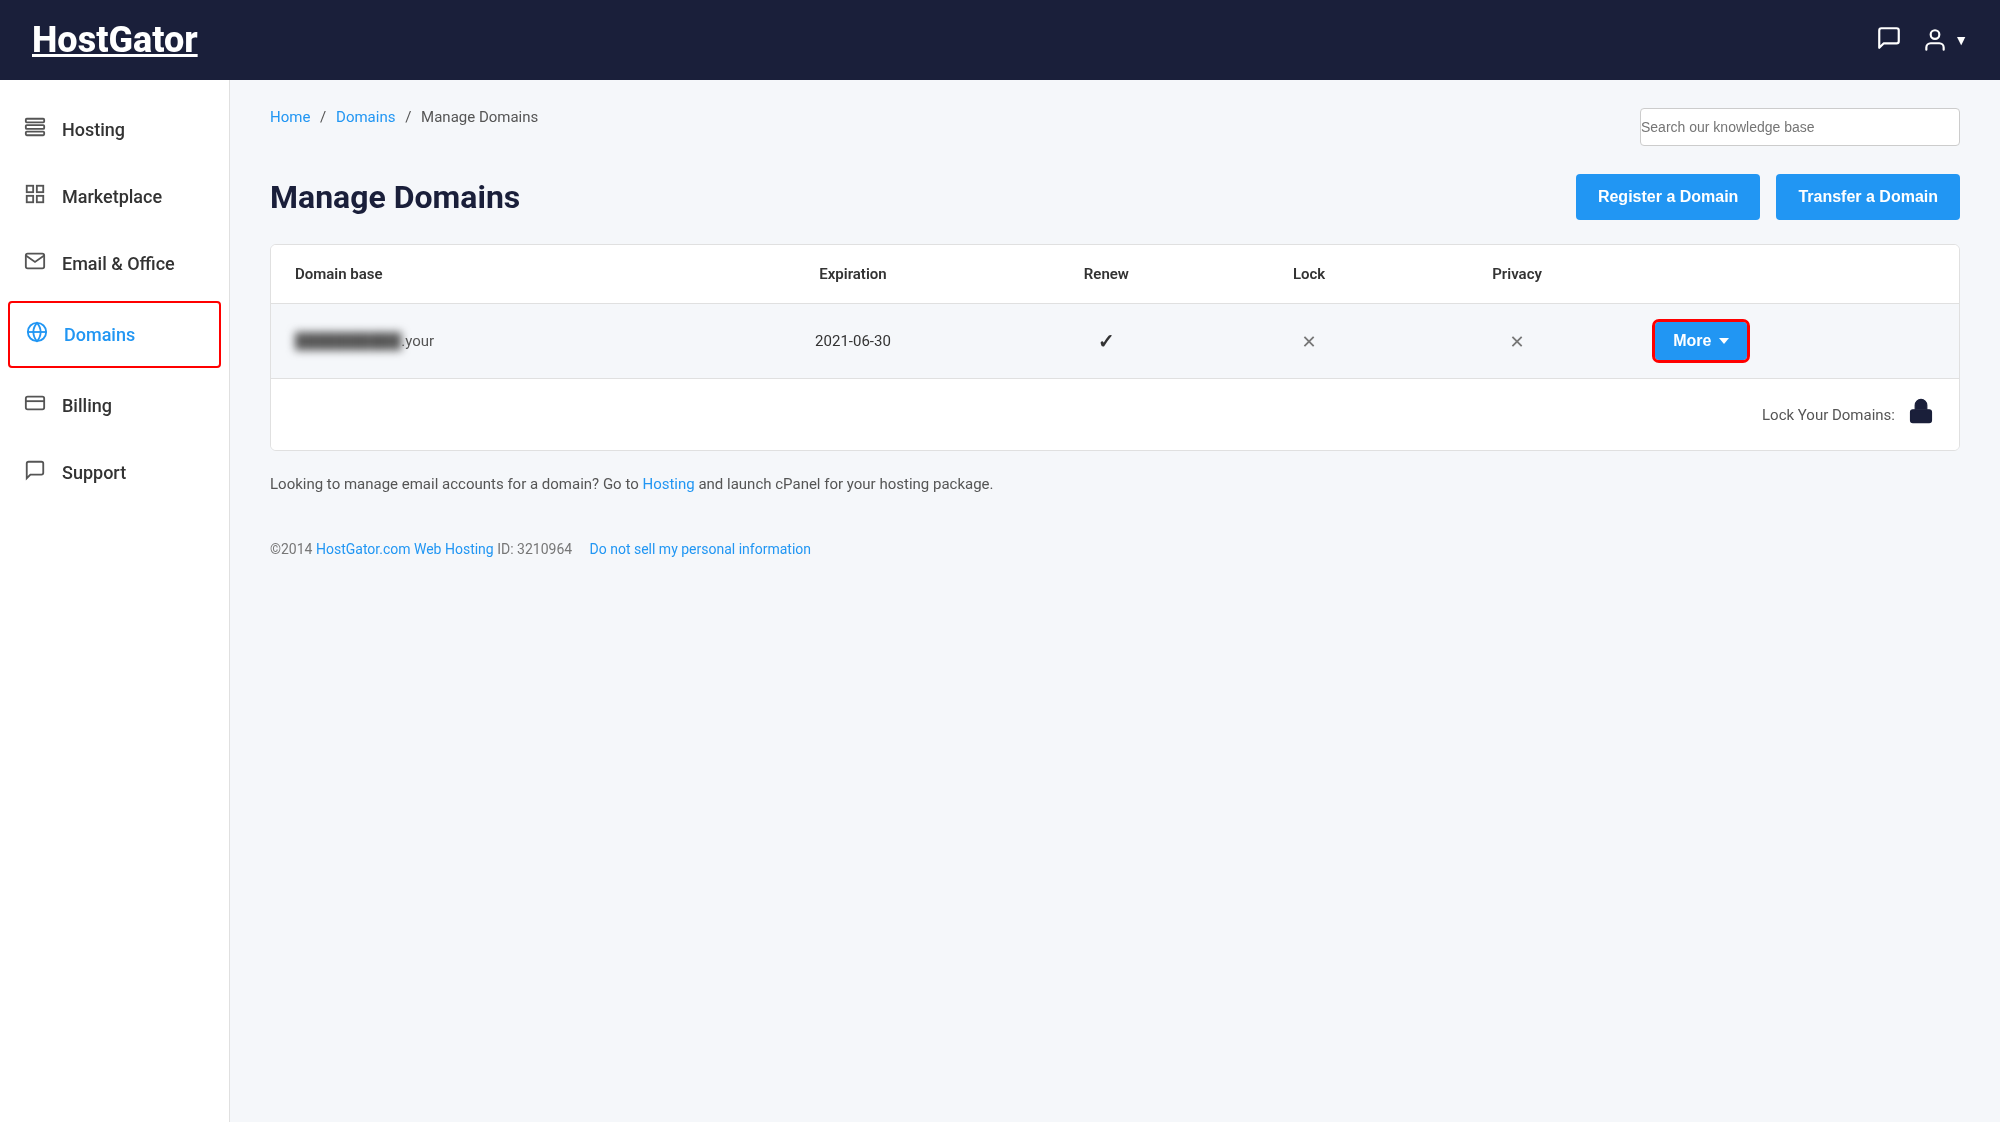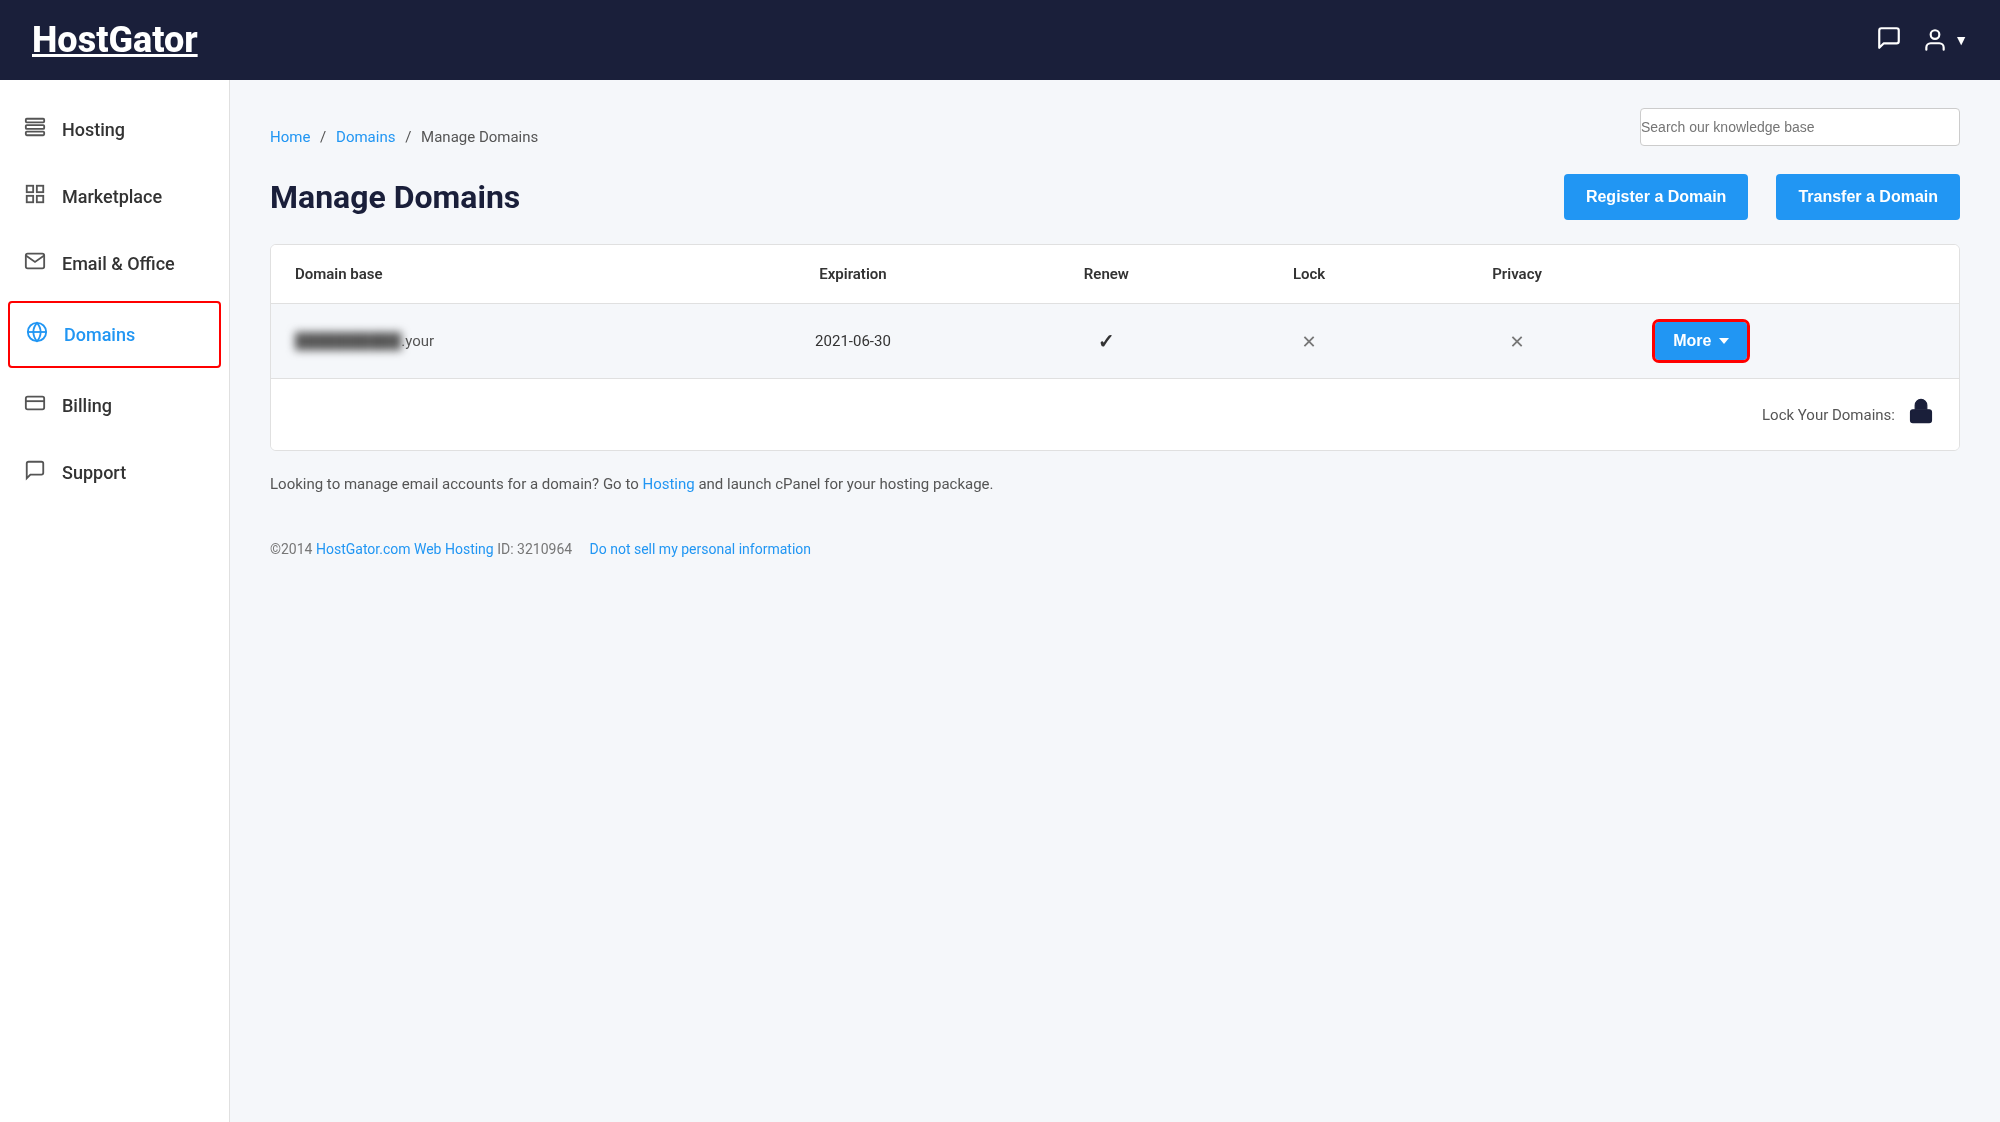--- a/index.html
+++ b/index.html
@@ -81,21 +81,21 @@
     
     .main-content {
       flex: 1;
       padding: 28px 40px;
       background: #f5f7fa;
     }
 
     
     .top-bar {
       display: flex;
-      align-items: flex-end;
+      align-items: flex-start;
       justify-content: space-between;
       margin-bottom: 28px;
     }
     .breadcrumb {
       font-size: 15px;
       color: #555;
     }
     .breadcrumb a {
       color: #2196f3;
       text-decoration: none;
@@ -120,21 +120,21 @@
       justify-content: space-between;
       margin-bottom: 24px;
     }
     .page-title {
       font-size: 32px;
       font-weight: 700;
       color: #1a1f3a;
     }
     .header-buttons {
       display: flex;
-      gap: 28px;
+      gap: 16px;
     }
     .btn-primary {
       background: #2196f3;
       color: #fff;
       border: none;
       border-radius: 4px;
       padding: 14px 22px;
       font-size: 16px;
       font-weight: 600;
       cursor: pointer;

